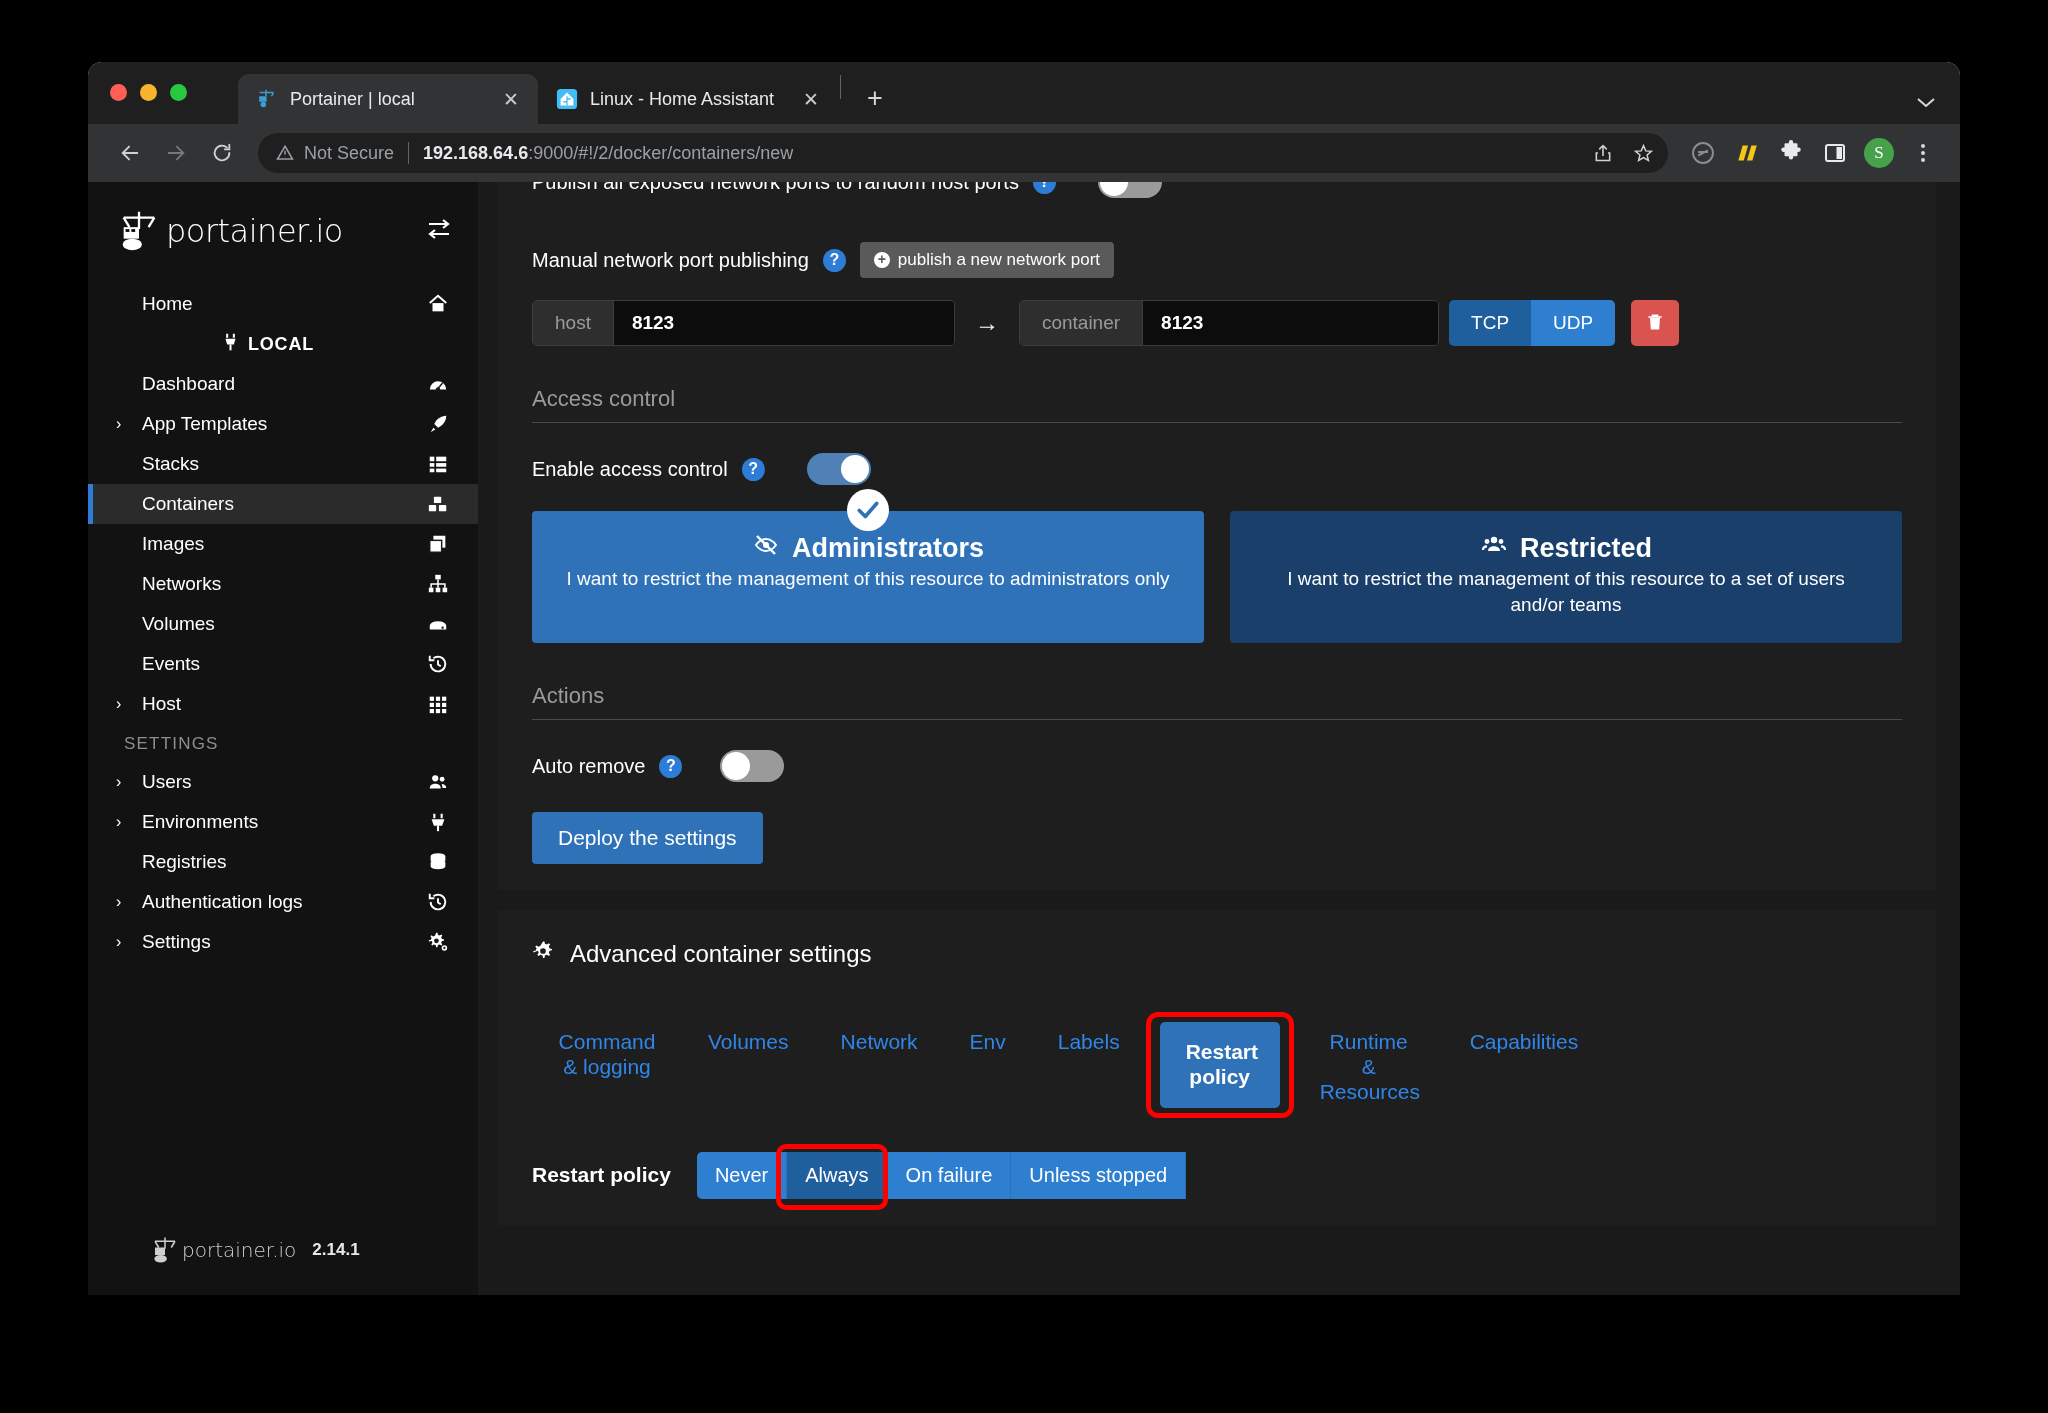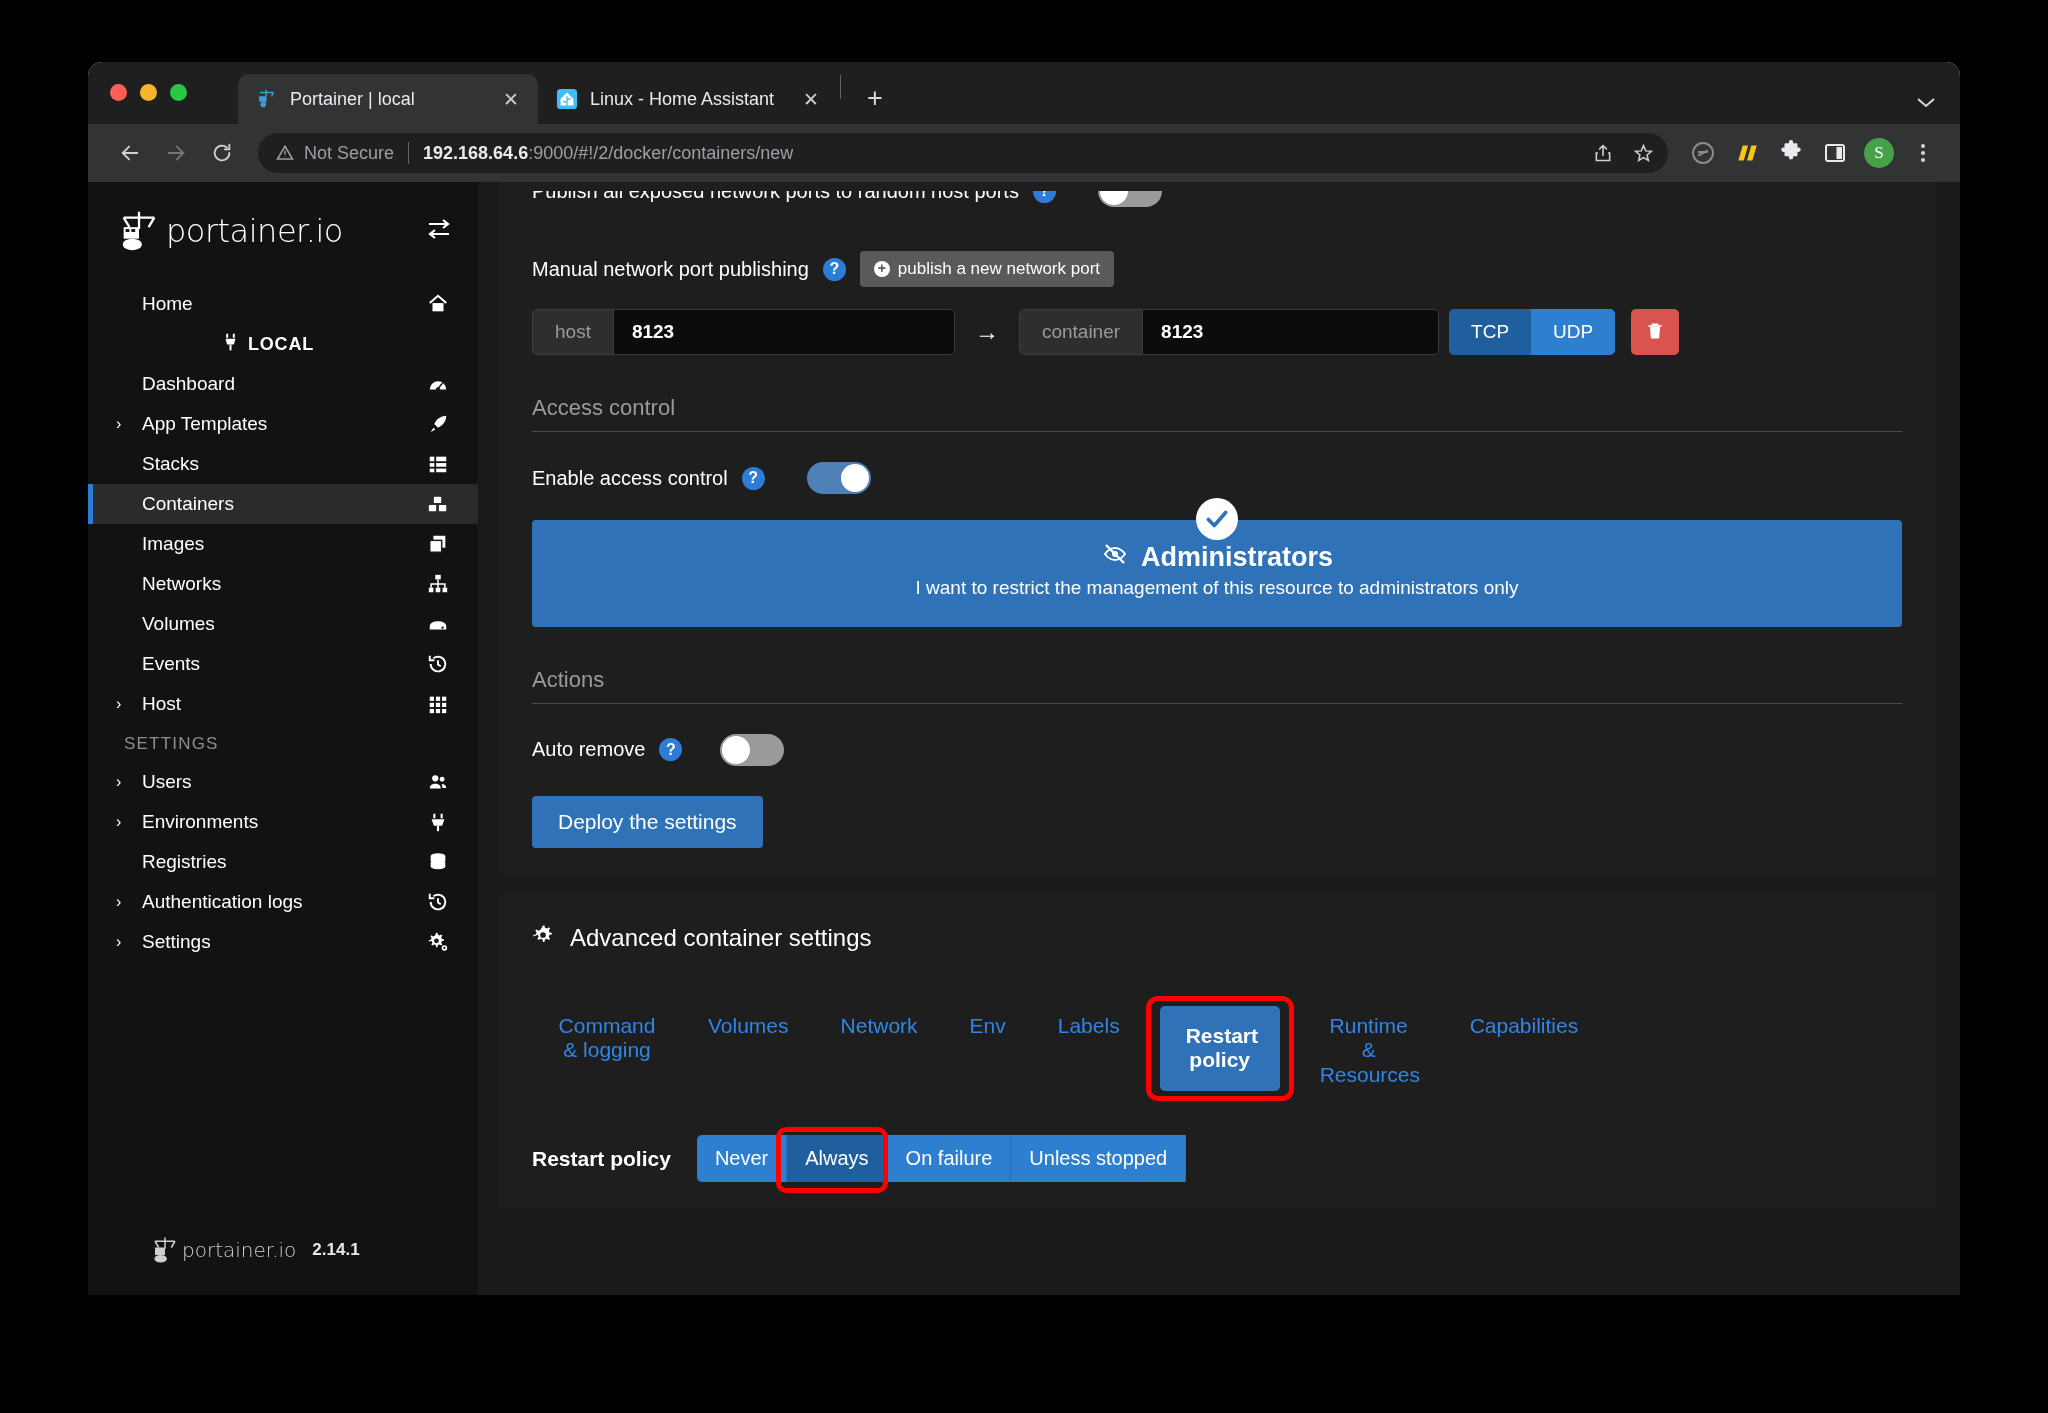--- a/index.html
+++ b/index.html
@@ -226,21 +226,21 @@
     background: #1a1a1a;
     padding: 0 24px 0 20px;
     overflow: hidden;
     position: relative;
   }
   .panel {
     background: #1e1e1e;
     padding: 0 34px;
     position: relative;
   }
-  .panel.first { padding-top: 9px; padding-bottom: 26px; }
+  .panel.first { padding-top: 0; padding-bottom: 26px; }
   .panel.second { margin-top: 20px; padding-top: 30px; padding-bottom: 26px; }
 
   .clipped-row {
     display: flex; align-items: center;
     height: 24px;
     overflow: hidden;
     position: relative;
   }
   .clipped-inner {
     display: flex; align-items: center; gap: 14px;
@@ -867,20 +867,35 @@
                     <path d="M2 12 s4-6 10-6 10 6 10 6 -4 6-10 6S2 12 2 12z" fill="none" stroke="#fff" stroke-width="2"></path>
                     <circle cx="12" cy="12" r="3" fill="#fff"></circle>
                     <path d="M3 3 L21 21" stroke="#fff" stroke-width="2.4"></path>
                   </svg>
               </span>
               <span>Administrators</span>
             </div>
             <div class="card-desc">I want to restrict the management of this resource to administrators only</div>
           </div>
 
+          <div class="card unsel">
+            <div class="card-title">
+              <span>
+                <svg width="28" height="24" viewBox="0 0 24 24">
+                    <circle cx="12" cy="7" r="3.2" fill="#fff"></circle>
+                    <circle cx="5" cy="8.5" r="2.4" fill="#fff"></circle>
+                    <circle cx="19" cy="8.5" r="2.4" fill="#fff"></circle>
+                    <path d="M6 18 c0-3.2 2.7-4.8 6-4.8 s6 1.6 6 4.8z" fill="#fff"></path>
+                    <path d="M1 17 c0-2.4 1.8-3.6 4-3.6 M23 17 c0-2.4-1.8-3.6-4-3.6" stroke="#fff" stroke-width="2.1" fill="none"></path>
+                  </svg>
+              </span>
+              <span>Restricted</span>
+            </div>
+            <div class="card-desc">I want to restrict the management of this resource to a set of users and/or teams</div>
+          </div>
         </div>
 
         <div class="sect-head">Actions</div>
 
         <div class="ac-row row">
           <span class="fld-label">Auto remove</span>
           <span class="help-ico">?</span>
           <span style="width:10px"></span>
           <span class="switch off">
               <span class="knob"></span>

